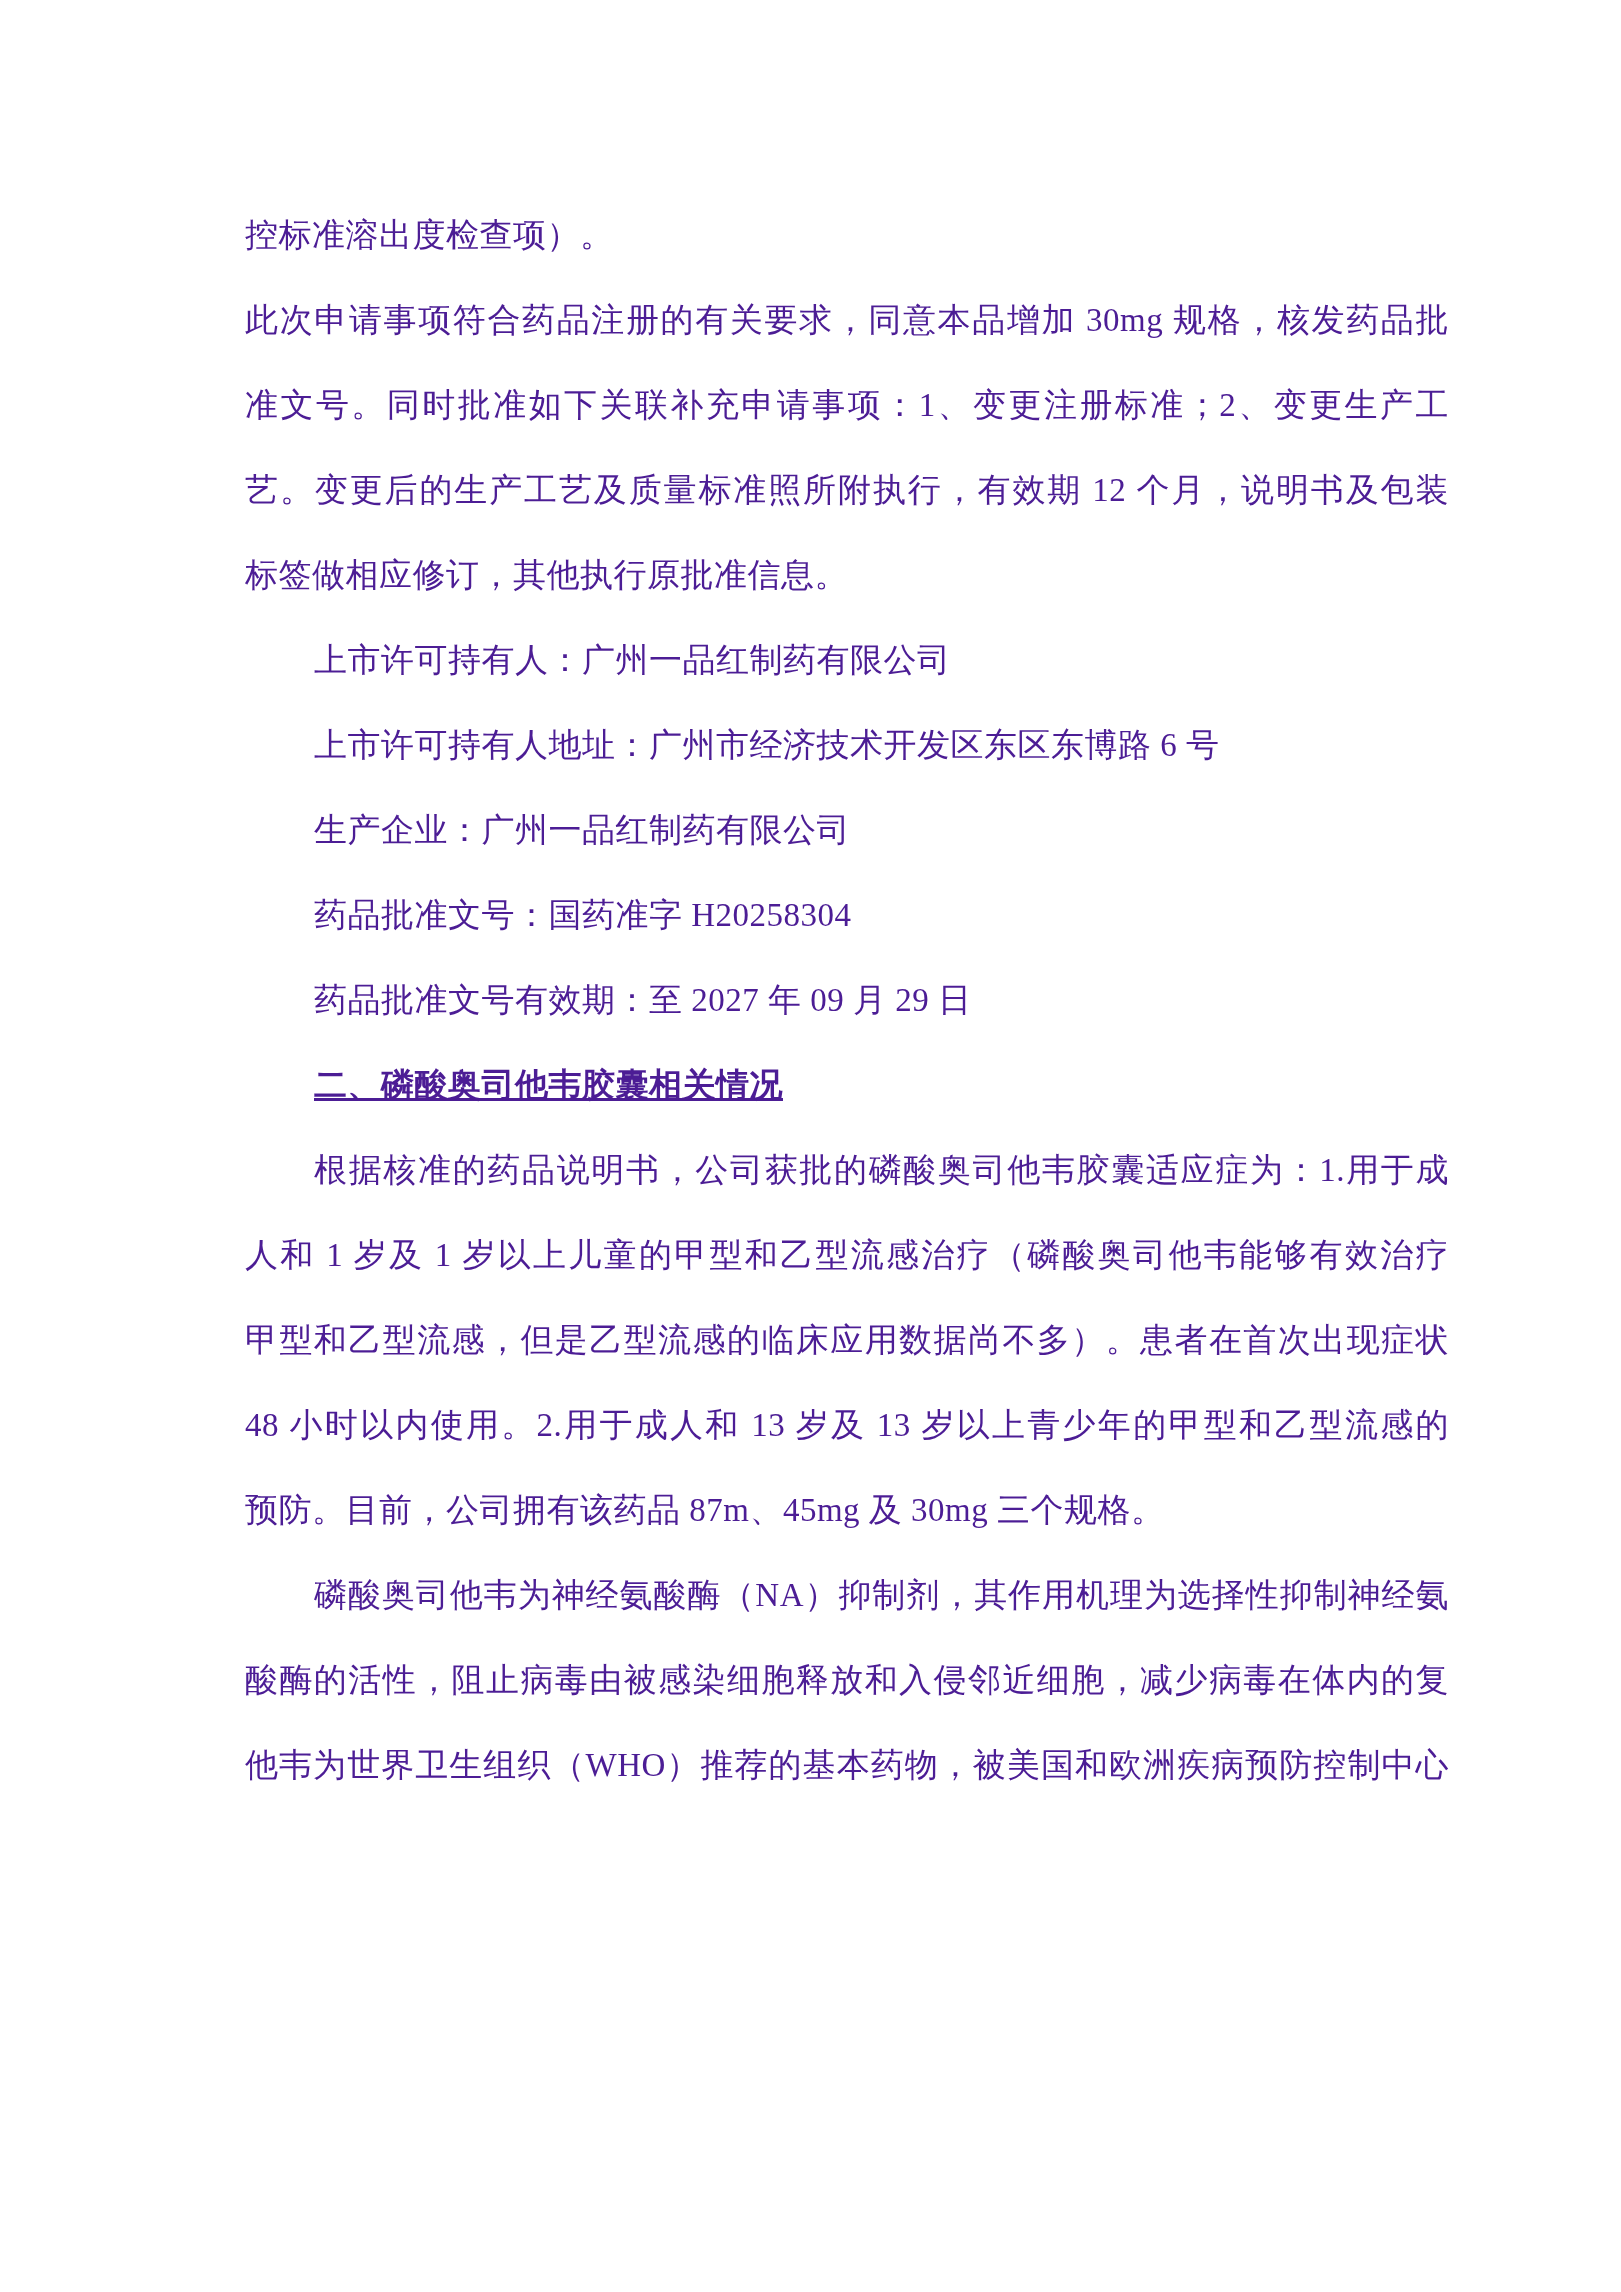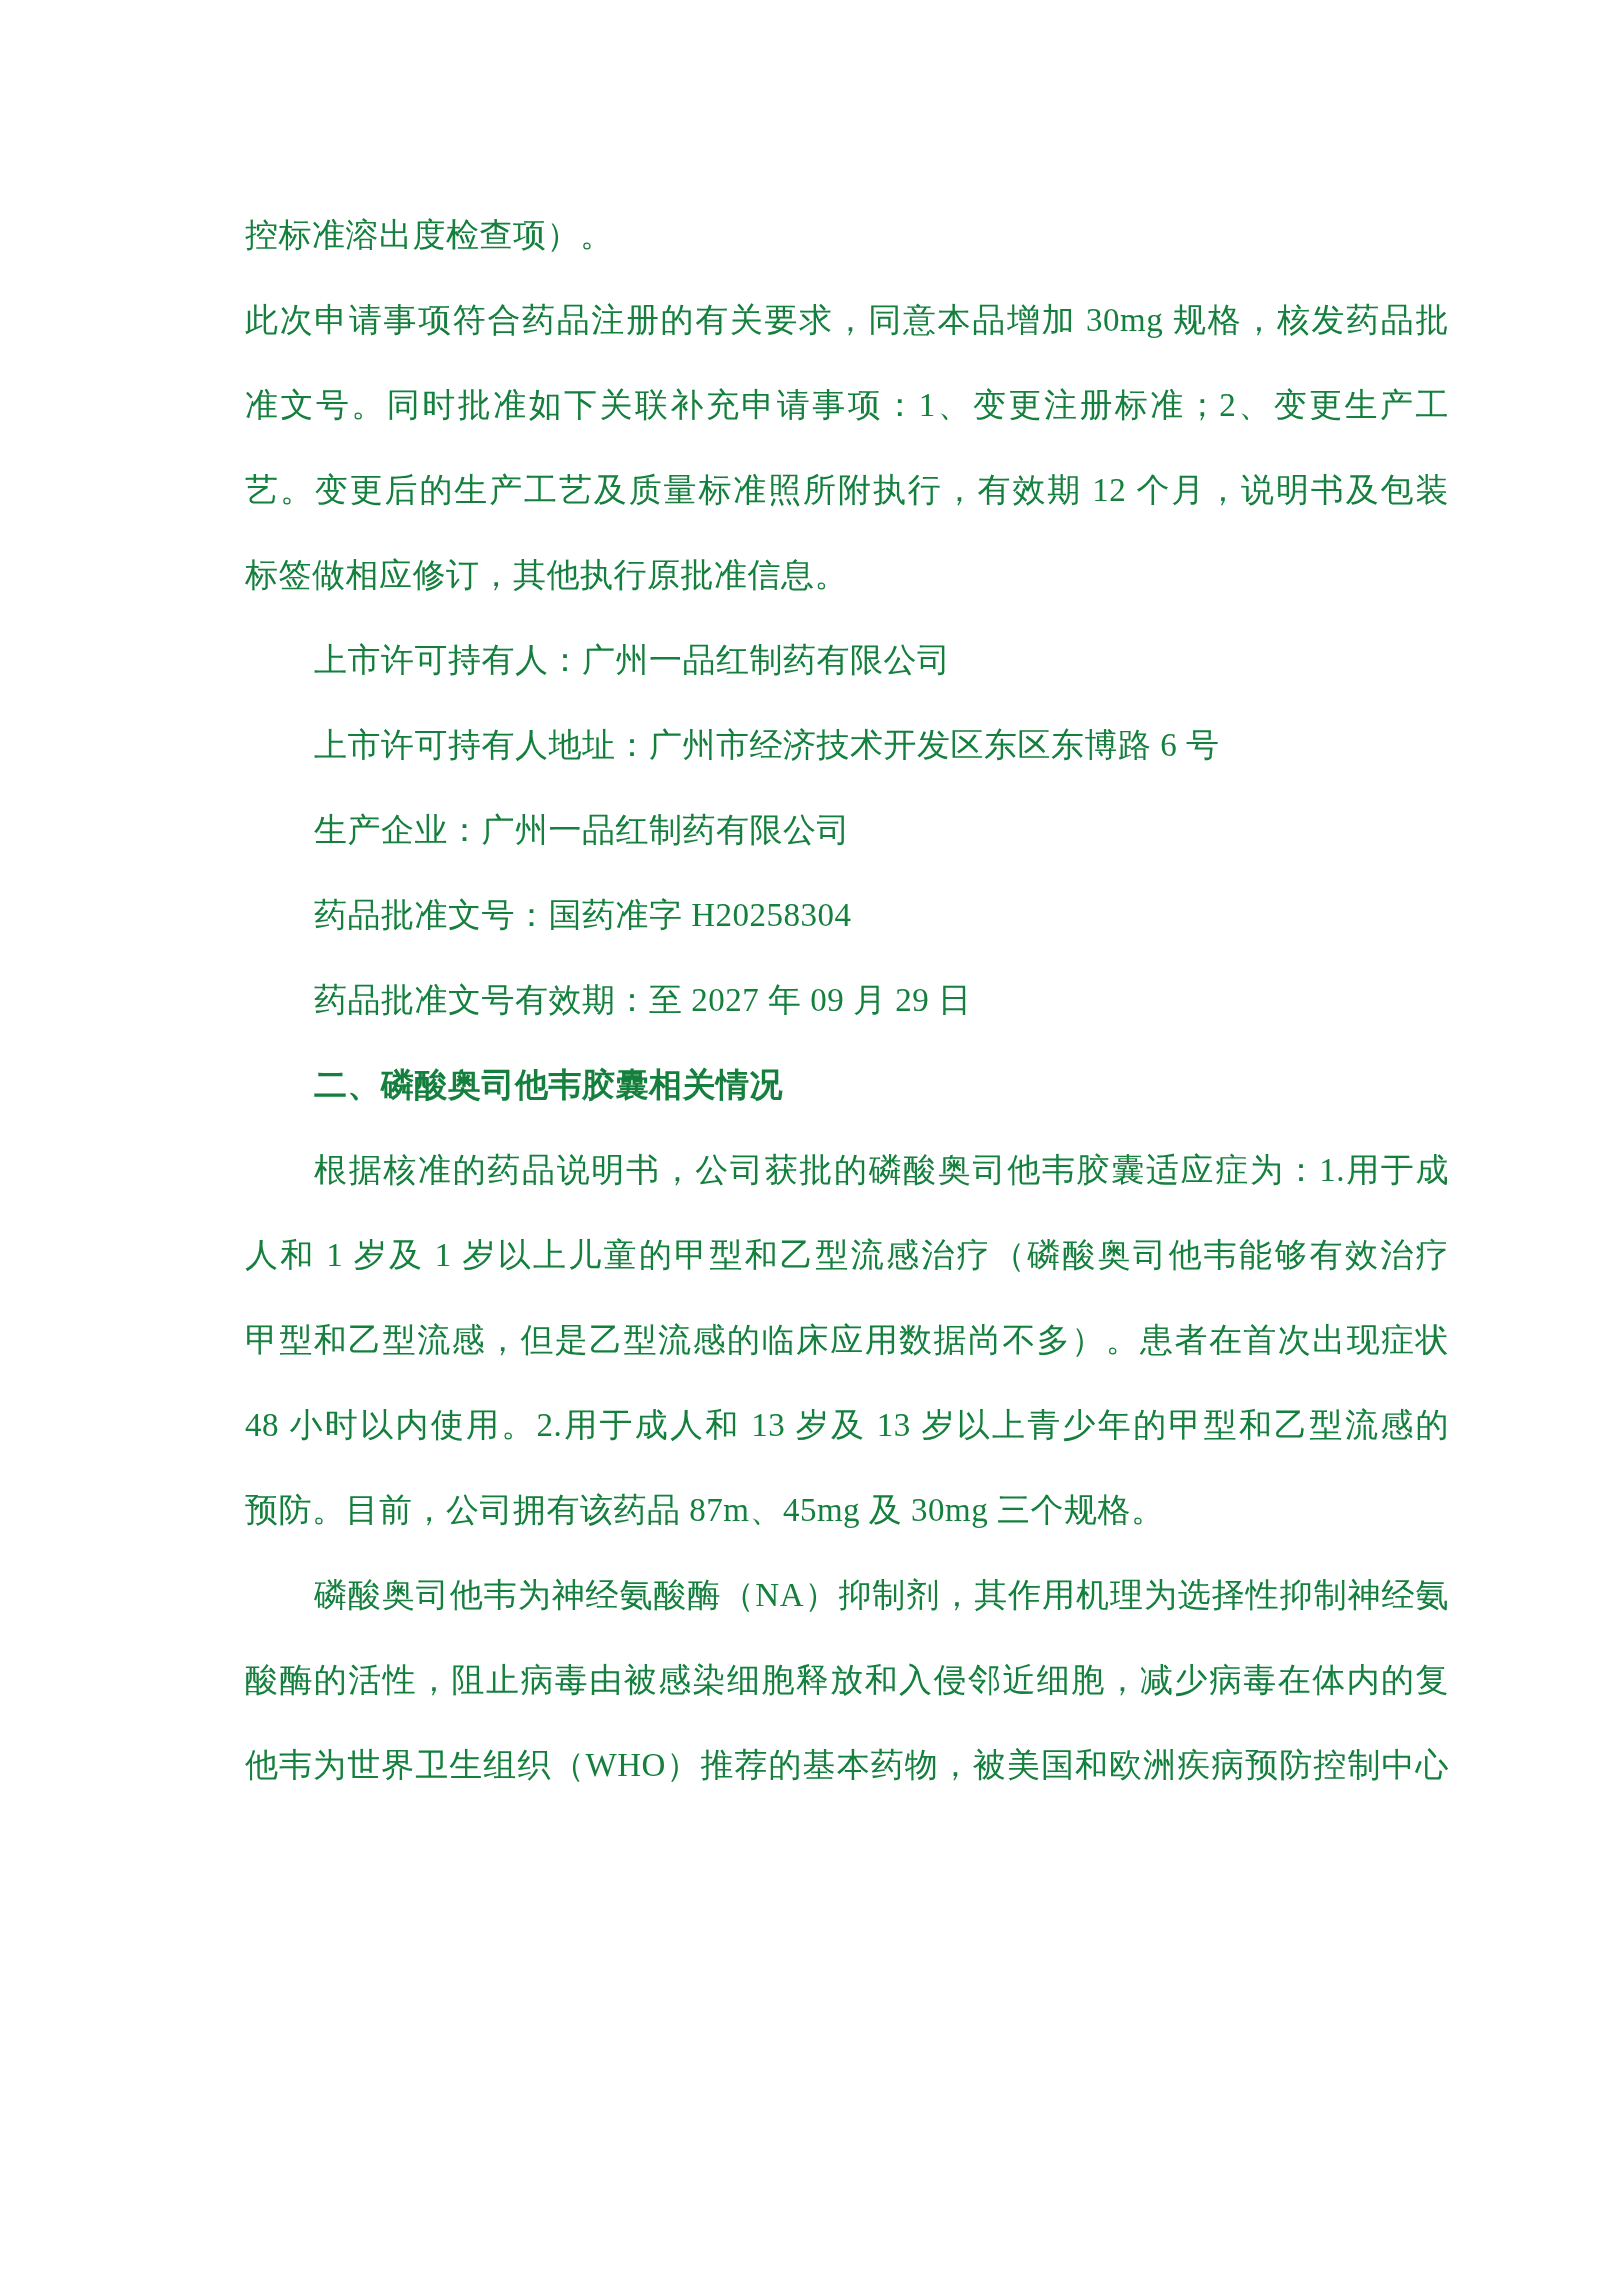--- a/index.html
+++ b/index.html
@@ -38,27 +38,28 @@
   .line.indent {
     padding-left: 69px;
   }
   .line.fill {
     text-align: justify;
     text-align-last: justify;
     text-justify: inter-character;
   }
   .line.bold .line-text {
     font-weight: 700;
+    text-decoration: underline;
   }
 </style>
 </head>
 <body>
 
 <div class="page" style="background: rgb(255, 255, 255);">
-  <div class="doc" id="doc-body" style="color: #15803d;">
+  <div class="doc" id="doc-body" style="color: #4c1d95;">
       <div class="line"><span class="line-text">控标准溶出度检查项）。</span></div>
       <div class="line fill"><span class="line-text">此次申请事项符合药品注册的有关要求，同意本品增加 30mg 规格，核发药品批</span></div>
       <div class="line fill"><span class="line-text">准文号。同时批准如下关联补充申请事项：1、变更注册标准；2、变更生产工</span></div>
       <div class="line fill"><span class="line-text">艺。变更后的生产工艺及质量标准照所附执行，有效期 12 个月，说明书及包装</span></div>
       <div class="line"><span class="line-text">标签做相应修订，其他执行原批准信息。</span></div>
       <div class="line indent"><span class="line-text">上市许可持有人：广州一品红制药有限公司</span></div>
       <div class="line indent"><span class="line-text">上市许可持有人地址：广州市经济技术开发区东区东博路 6 号</span></div>
       <div class="line indent"><span class="line-text">生产企业：广州一品红制药有限公司</span></div>
       <div class="line indent"><span class="line-text">药品批准文号：国药准字 H20258304</span></div>
       <div class="line indent"><span class="line-text">药品批准文号有效期：至 2027 年 09 月 29 日</span></div>

